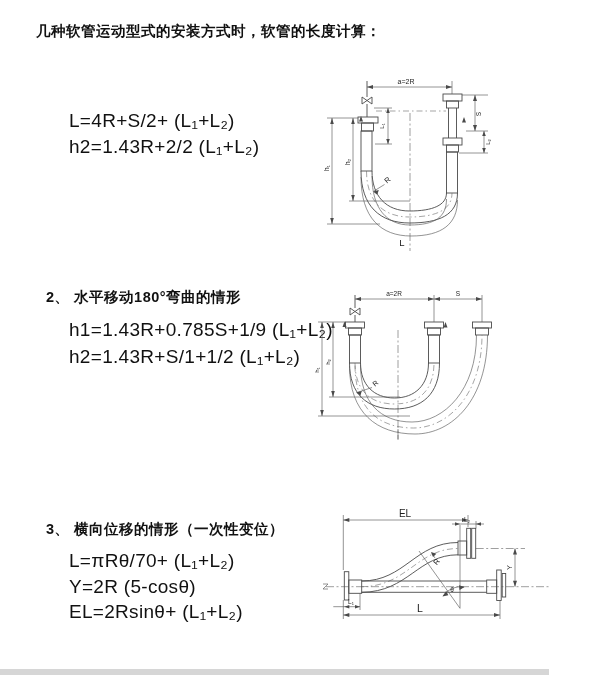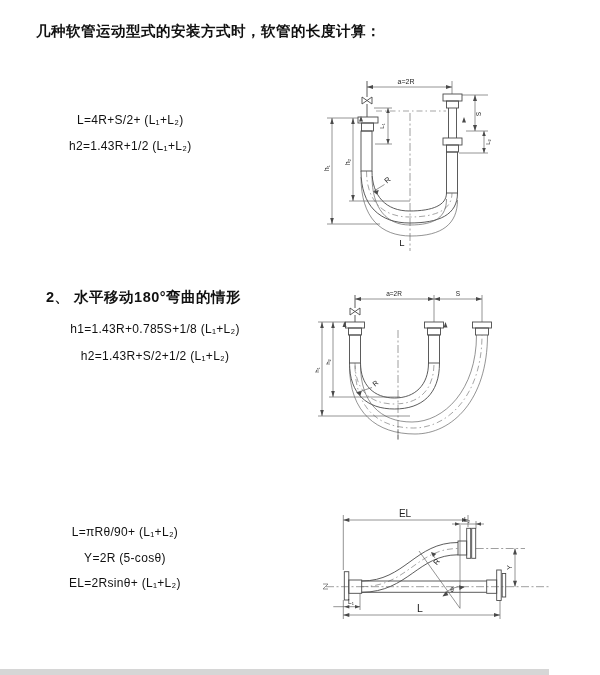--- a/index.html
+++ b/index.html
@@ -1,25 +1,25 @@
 <!DOCTYPE html>
 <html><head>
 <meta charset="utf-8">
 <style>
   html,body{margin:0;padding:0;background:#fff;}
   .page{position:relative;width:549px;height:675px;background:#fff;overflow:hidden;
-        font-family:"Liberation Sans","DejaVu Sans",sans-serif;color:#111;text-align:center;}
+        font-family:"Liberation Sans","DejaVu Sans",sans-serif;color:#111;}
   .page-bottom-edge{position:absolute;left:0;bottom:0;width:600px;height:6px;background:#d6d6d6;}
   .doc-title{position:absolute;left:36px;top:22px;font-size:14.5px;font-weight:bold;letter-spacing:.5px;}
   .section{position:absolute;left:46px;}
   .sec1{top:108px;}
   .sec2{top:288px;}
   .sec3{top:520px;}
   .sec-heading{font-size:14.5px;font-weight:bold;letter-spacing:.5px;margin:0 0 9px 0;}
-  .formula{font-size:12px;letter-spacing:.3px;margin:0 0 0 23px;}
+  .formula{font-size:19px;letter-spacing:.3px;margin:0 0 0 23px;}
   .sec1 .formula,.sec3 .formula{line-height:25.5px;}
   .sec2 .formula{line-height:27px;}
   .diagram{position:absolute;}
   .d1{left:318px;top:68px;}
   .d2{left:312px;top:282px;}
   .d3{left:320px;top:500px;}
   svg{display:block;}
   svg .ln{stroke:#4a4a4a;stroke-width:.9;fill:none;}
   svg .thin{stroke:#5a5a5a;stroke-width:.65;fill:none;}
   svg .cl{stroke:#6a6a6a;stroke-width:.65;fill:none;stroke-dasharray:8 2.5 2 2.5;}
@@ -29,31 +29,32 @@
 </style>
 </head>
 <body>
 
 <div class="page">
 
   <div class="doc-title">几种软管运动型式的安装方式时，软管的长度计算：</div>
 
   <div class="section sec1">
     <p class="formula">L=4R+S/2+ (L₁+L₂)</p>
-    <p class="formula">h2=1.43R+1/2 (L₁+L₂)</p>
+    <p class="formula">h2=1.43R+2/2 (L₁+L₂)</p>
   </div>
 
   <div class="section sec2">
     <p class="sec-heading">2、 水平移动180°弯曲的情形</p>
-    <p class="formula">h1=1.43R+0.785S+1/8 (L₁+L₂)</p>
-    <p class="formula">h2=1.43R+S/2+1/2 (L₁+L₂)</p>
+    <p class="formula">h1=1.43R+0.785S+1/9 (L₁+L₂)</p>
+    <p class="formula">h2=1.43R+S/1+1/2 (L₁+L₂)</p>
   </div>
 
   <div class="section sec3">
-    <p class="formula">L=πRθ/90+ (L₁+L₂)</p>
+    <p class="sec-heading">3、 横向位移的情形（一次性变位）</p>
+    <p class="formula">L=πRθ/70+ (L₁+L₂)</p>
     <p class="formula">Y=2R (5-cosθ)</p>
     <p class="formula">EL=2Rsinθ+ (L₁+L₂)</p>
   </div>
 
   <div class="diagram d1">
     <svg width="272" height="197" viewBox="0 0 272 197">
       <defs>
         <pattern id="hp1" width="3" height="3" patternUnits="userSpaceOnUse" patternTransform="rotate(45)">
           <line x1="0" y1="0" x2="0" y2="3" stroke="#808080" stroke-width="0.7"></line>
         </pattern>

